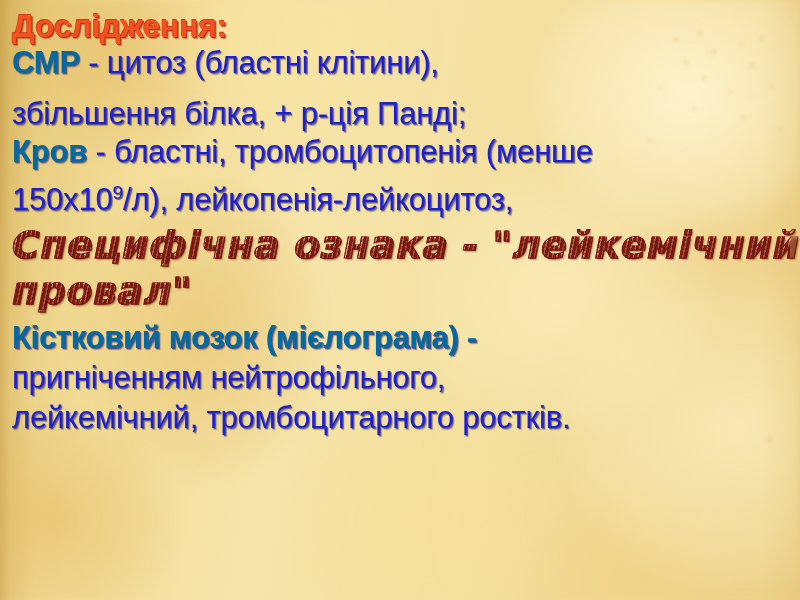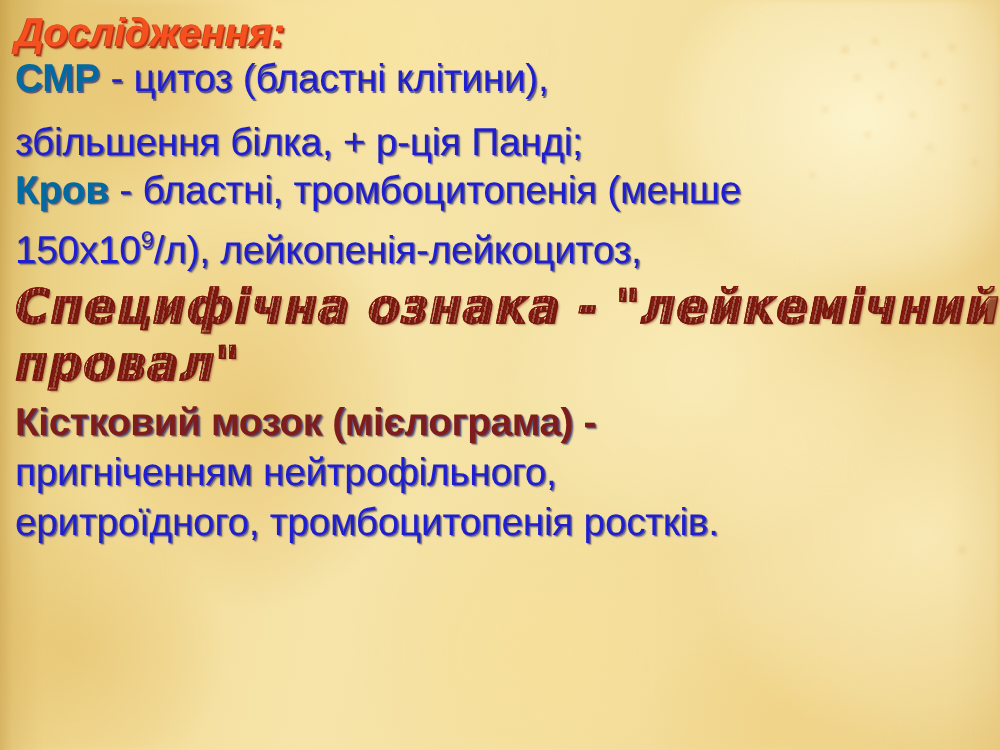--- a/index.html
+++ b/index.html
@@ -130,26 +130,25 @@
   
   .orange-heading {
     color: #f4511e;
     font-size: 32px;
     font-weight: 700;
     letter-spacing: -0.2px;
     text-shadow:
       1px 1px 0 #b8321a,
       -0.6px -0.6px 0 #c93a1e,
       1.8px 1.8px 1px rgba(140,50,20,.5);
-    font-style: italic;
   }
 
   
   .blue-heading {
-    color: #7f1d1d;
+    color: #0369a1;
     font-size: 31px;
     font-weight: 700;
     letter-spacing: -0.3px;
     text-shadow:
       1px 1px 0 rgba(40,40,130,.6),
       1.8px 1.8px 1px rgba(25,25,85,.4);
   }
 
   .blue-heading .tail {
     font-weight: 700;
@@ -228,16 +227,16 @@
 
 
     <div class="wordart">
       <span class="wordart-line wa1">Специфічна ознака - "лейкемічний</span>
       <span class="wordart-line wa2">провал"</span>
     </div>
 
     <div class="line blue-heading l8"><span>Кістковий мозок  (мієлограма)</span><span class="tail"> -</span></div>
 
     <div class="line blue l10">пригніченням нейтрофільного,</div>
-    <div class="line blue l11">еритроїдного, тромбоцитопенія ростків.</div>
+    <div class="line blue l11">лейкемічний, тромбоцитарного ростків.</div>
 
   </div>
 </div>
 
 </body></html>

